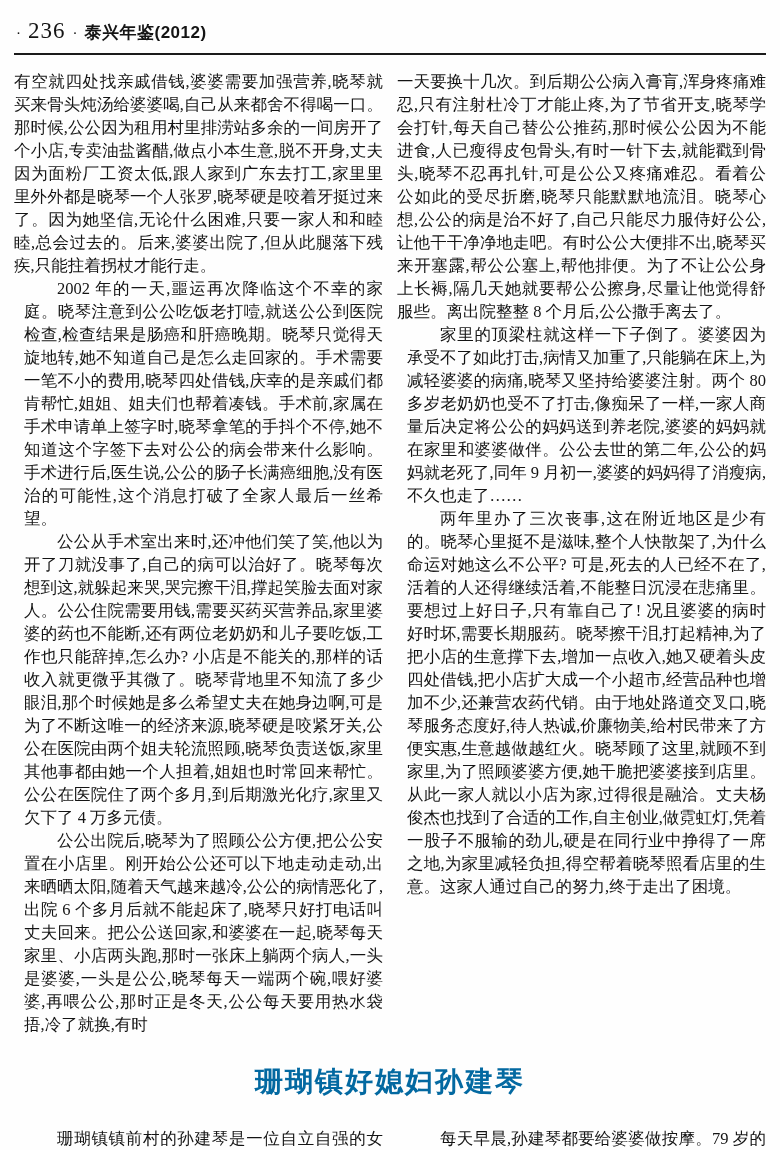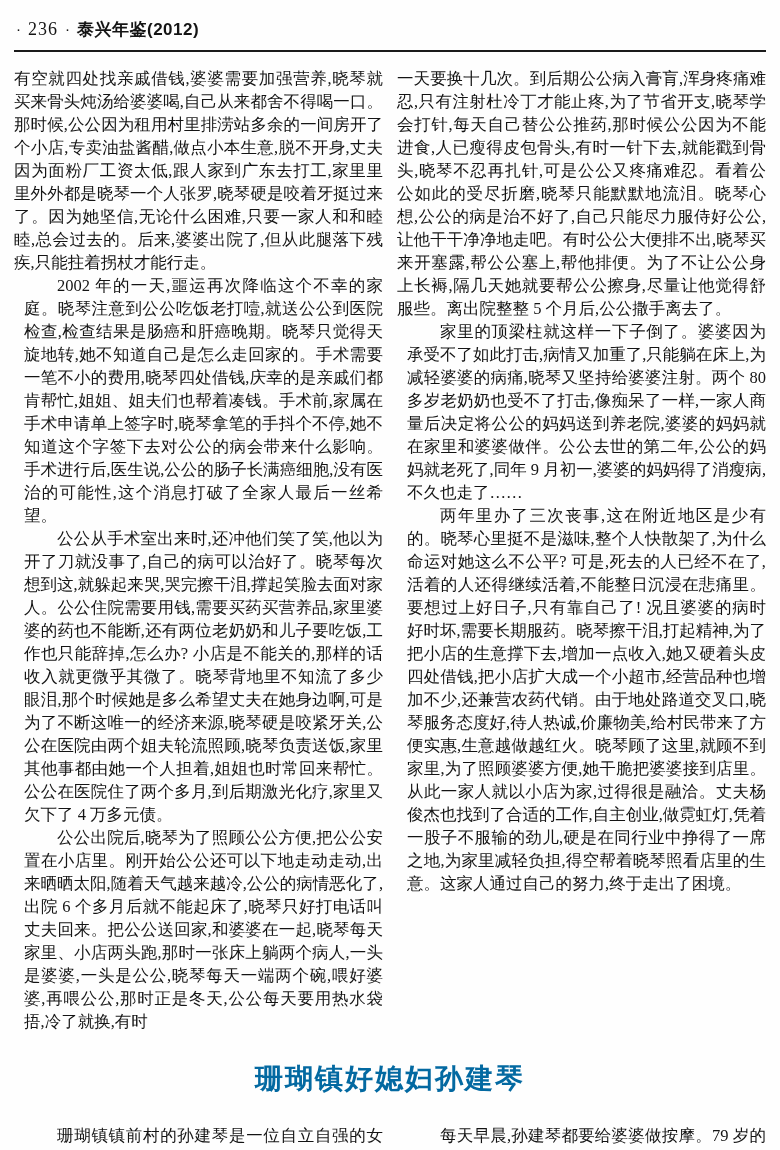--- a/index.html
+++ b/index.html
@@ -24,21 +24,21 @@
     font-size: 17px;
     padding: 2px 0 9px 2px;
     border-bottom: 2px solid #1a1a1a;
   }
   .page-header .dot {
     font-size: 15px;
     line-height: 1;
   }
   .page-header .pagenum {
     font-family: "Liberation Serif", serif;
-    font-size: 18px;
+    font-size: 23px;
     letter-spacing: 1px;
   }
   .page-header .booktitle {
     font-family: "Liberation Sans", sans-serif;
     font-weight: bold;
     font-size: 17px;
     letter-spacing: 0.5px;
   }
   .columns {
     display: flex;
@@ -79,21 +79,21 @@
   </div>
 
   <div class="columns">
     <div class="col">
       <p>有空就四处找亲戚借钱,婆婆需要加强营养,晓琴就买来骨头炖汤给婆婆喝,自己从来都舍不得喝一口。那时候,公公因为租用村里排涝站多余的一间房开了个小店,专卖油盐酱醋,做点小本生意,脱不开身,丈夫因为面粉厂工资太低,跟人家到广东去打工,家里里里外外都是晓琴一个人张罗,晓琴硬是咬着牙挺过来了。因为她坚信,无论什么困难,只要一家人和和睦睦,总会过去的。后来,婆婆出院了,但从此腿落下残疾,只能拄着拐杖才能行走。</p>
       <p class="indent">2002 年的一天,噩运再次降临这个不幸的家庭。晓琴注意到公公吃饭老打噎,就送公公到医院检查,检查结果是肠癌和肝癌晚期。晓琴只觉得天旋地转,她不知道自己是怎么走回家的。手术需要一笔不小的费用,晓琴四处借钱,庆幸的是亲戚们都肯帮忙,姐姐、姐夫们也帮着凑钱。手术前,家属在手术申请单上签字时,晓琴拿笔的手抖个不停,她不知道这个字签下去对公公的病会带来什么影响。手术进行后,医生说,公公的肠子长满癌细胞,没有医治的可能性,这个消息打破了全家人最后一丝希望。</p>
       <p class="indent">公公从手术室出来时,还冲他们笑了笑,他以为开了刀就没事了,自己的病可以治好了。晓琴每次想到这,就躲起来哭,哭完擦干泪,撑起笑脸去面对家人。公公住院需要用钱,需要买药买营养品,家里婆婆的药也不能断,还有两位老奶奶和儿子要吃饭,工作也只能辞掉,怎么办? 小店是不能关的,那样的话收入就更微乎其微了。晓琴背地里不知流了多少眼泪,那个时候她是多么希望丈夫在她身边啊,可是为了不断这唯一的经济来源,晓琴硬是咬紧牙关,公公在医院由两个姐夫轮流照顾,晓琴负责送饭,家里其他事都由她一个人担着,姐姐也时常回来帮忙。公公在医院住了两个多月,到后期激光化疗,家里又欠下了 4 万多元债。</p>
       <p class="indent">公公出院后,晓琴为了照顾公公方便,把公公安置在小店里。刚开始公公还可以下地走动走动,出来晒晒太阳,随着天气越来越冷,公公的病情恶化了,出院 6 个多月后就不能起床了,晓琴只好打电话叫丈夫回来。把公公送回家,和婆婆在一起,晓琴每天家里、小店两头跑,那时一张床上躺两个病人,一头是婆婆,一头是公公,晓琴每天一端两个碗,喂好婆婆,再喂公公,那时正是冬天,公公每天要用热水袋捂,冷了就换,有时</p>
     </div>
     <div class="col">
-      <p>一天要换十几次。到后期公公病入膏肓,浑身疼痛难忍,只有注射杜冷丁才能止疼,为了节省开支,晓琴学会打针,每天自己替公公推药,那时候公公因为不能进食,人已瘦得皮包骨头,有时一针下去,就能戳到骨头,晓琴不忍再扎针,可是公公又疼痛难忍。看着公公如此的受尽折磨,晓琴只能默默地流泪。晓琴心想,公公的病是治不好了,自己只能尽力服侍好公公,让他干干净净地走吧。有时公公大便排不出,晓琴买来开塞露,帮公公塞上,帮他排便。为了不让公公身上长褥,隔几天她就要帮公公擦身,尽量让他觉得舒服些。离出院整整 5 个月后,公公撒手离去了。</p>
+      <p>一天要换十几次。到后期公公病入膏肓,浑身疼痛难忍,只有注射杜冷丁才能止疼,为了节省开支,晓琴学会打针,每天自己替公公推药,那时候公公因为不能进食,人已瘦得皮包骨头,有时一针下去,就能戳到骨头,晓琴不忍再扎针,可是公公又疼痛难忍。看着公公如此的受尽折磨,晓琴只能默默地流泪。晓琴心想,公公的病是治不好了,自己只能尽力服侍好公公,让他干干净净地走吧。有时公公大便排不出,晓琴买来开塞露,帮公公塞上,帮他排便。为了不让公公身上长褥,隔几天她就要帮公公擦身,尽量让他觉得舒服些。离出院整整 8 个月后,公公撒手离去了。</p>
       <p class="indent">家里的顶梁柱就这样一下子倒了。婆婆因为承受不了如此打击,病情又加重了,只能躺在床上,为减轻婆婆的病痛,晓琴又坚持给婆婆注射。两个 80 多岁老奶奶也受不了打击,像痴呆了一样,一家人商量后决定将公公的妈妈送到养老院,婆婆的妈妈就在家里和婆婆做伴。公公去世的第二年,公公的妈妈就老死了,同年 9 月初一,婆婆的妈妈得了消瘦病,不久也走了……</p>
       <p class="indent">两年里办了三次丧事,这在附近地区是少有的。晓琴心里挺不是滋味,整个人快散架了,为什么命运对她这么不公平? 可是,死去的人已经不在了,活着的人还得继续活着,不能整日沉浸在悲痛里。要想过上好日子,只有靠自己了! 况且婆婆的病时好时坏,需要长期服药。晓琴擦干泪,打起精神,为了把小店的生意撑下去,增加一点收入,她又硬着头皮四处借钱,把小店扩大成一个小超市,经营品种也增加不少,还兼营农药代销。由于地处路道交叉口,晓琴服务态度好,待人热诚,价廉物美,给村民带来了方便实惠,生意越做越红火。晓琴顾了这里,就顾不到家里,为了照顾婆婆方便,她干脆把婆婆接到店里。从此一家人就以小店为家,过得很是融洽。丈夫杨俊杰也找到了合适的工作,自主创业,做霓虹灯,凭着一股子不服输的劲儿,硬是在同行业中挣得了一席之地,为家里减轻负担,得空帮着晓琴照看店里的生意。这家人通过自己的努力,终于走出了困境。</p>
     </div>
   </div>
 
   <div class="article-title">珊瑚镇好媳妇孙建琴</div>
 
   <div class="columns" style="margin-top:0;">
     <div class="col">
       <p class="indent">珊瑚镇镇前村的孙建琴是一位自立自强的女性,有着勤劳俭朴、顽强乐观、孝敬老人的优良品德,一家五口人,三位是没有劳动力的病人,全家的生计全靠她一人维持着。这位勤劳孝顺的妇女成为村里年轻人学</p>

